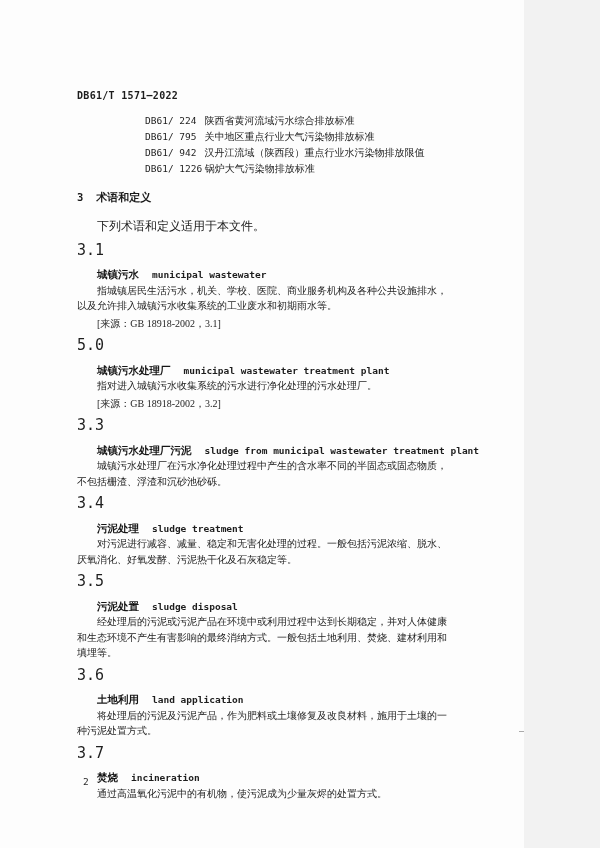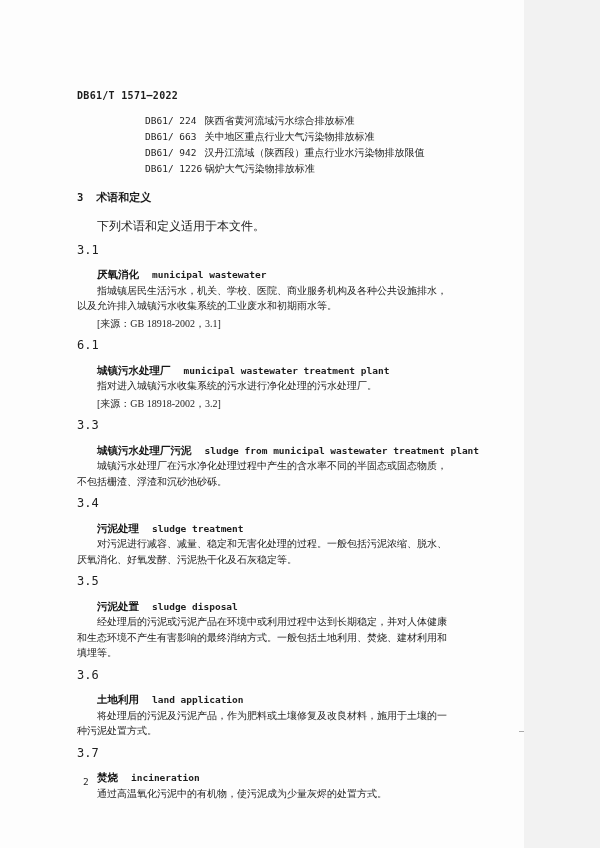--- a/index.html
+++ b/index.html
@@ -54,21 +54,21 @@
   .sec-no { margin-right: 13px; font-family: "DejaVu Sans Mono", monospace; font-size: 10.5px; }
   .intro {
     margin: 14px 0 0 0;
     text-indent: 20px;
     font-size: 12px;
     line-height: 15.5px;
   }
   .term-num {
     margin-top: 7px;
     font-family: "DejaVu Sans Mono", monospace;
-    font-size: 12px;
+    font-size: 15px;
     line-height: 15.5px;
     color: #1e1e1e;
   }
   .term-num.first { margin-top: 8px; }
   .term-line {
     margin-top: 7px;
     padding-left: 20px;
     line-height: 15.5px;
     white-space: nowrap;
   }
@@ -120,21 +120,21 @@
 <div class="page">
 
   <div class="doc-code">DB61/T 1571—2022</div>
 
   <ul class="ref-list">
     <li>
       <span class="ref-code">DB61/ 224</span>
       <span class="ref-title">陕西省黄河流域污水综合排放标准</span>
     </li>
     <li>
-      <span class="ref-code">DB61/ 663</span>
+      <span class="ref-code">DB61/ 795</span>
       <span class="ref-title">关中地区重点行业大气污染物排放标准</span>
     </li>
     <li>
       <span class="ref-code">DB61/ 942</span>
       <span class="ref-title">汉丹江流域（陕西段）重点行业水污染物排放限值</span>
     </li>
     <li>
       <span class="ref-code">DB61/ 1226</span>
       <span class="ref-title">锅炉大气污染物排放标准</span>
     </li>
@@ -142,28 +142,28 @@
 
   <div class="sec-heading">
     <span class="sec-no">3</span><span>术语和定义</span>
   </div>
 
   <p class="intro">下列术语和定义适用于本文件。</p>
 
   <div class="term-block">
     <div class="term-num first">3.1</div>
     <div class="term-line">
-      <span class="term-zh">厌氧消化</span><span class="term-en">municipal wastewater</span>
+      <span class="term-zh">城镇污水</span><span class="term-en">municipal wastewater</span>
     </div>
     <p class="def">指城镇居民生活污水，机关、学校、医院、商业服务机构及各种公共设施排水，以及允许排入城镇污水收集系统的工业废水和初期雨水等。</p>
     <div class="source">[来源：GB 18918-2002，3.1]</div>
   </div>
 
   <div class="term-block">
-    <div class="term-num">6.1</div>
+    <div class="term-num">5.0</div>
     <div class="term-line">
       <span class="term-zh">城镇污水处理厂</span><span class="term-en">municipal wastewater treatment plant</span>
     </div>
     <p class="def">指对进入城镇污水收集系统的污水进行净化处理的污水处理厂。</p>
     <div class="source">[来源：GB 18918-2002，3.2]</div>
   </div>
 
   <div class="term-block">
     <div class="term-num">3.3</div>
     <div class="term-line">

